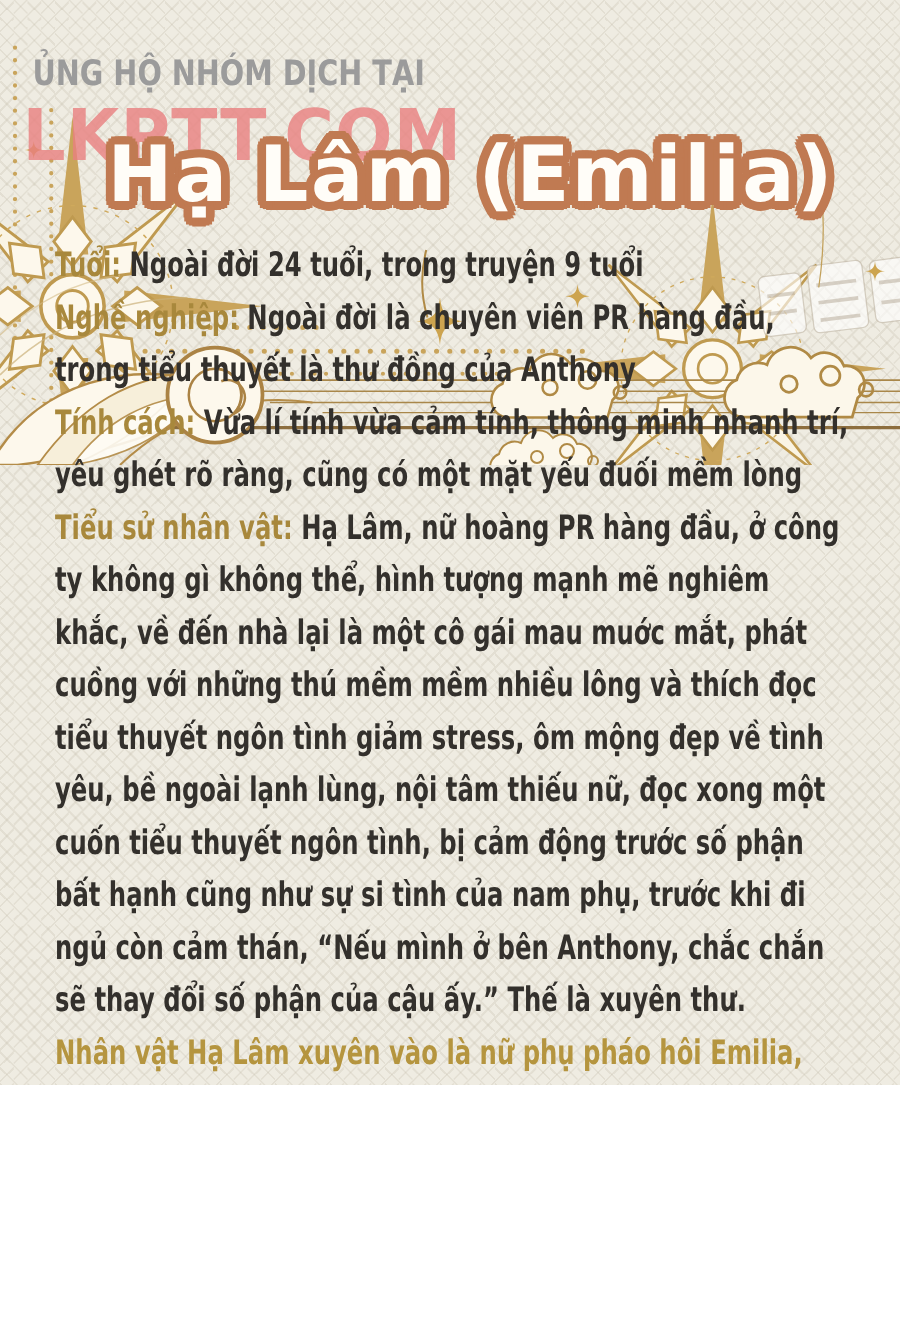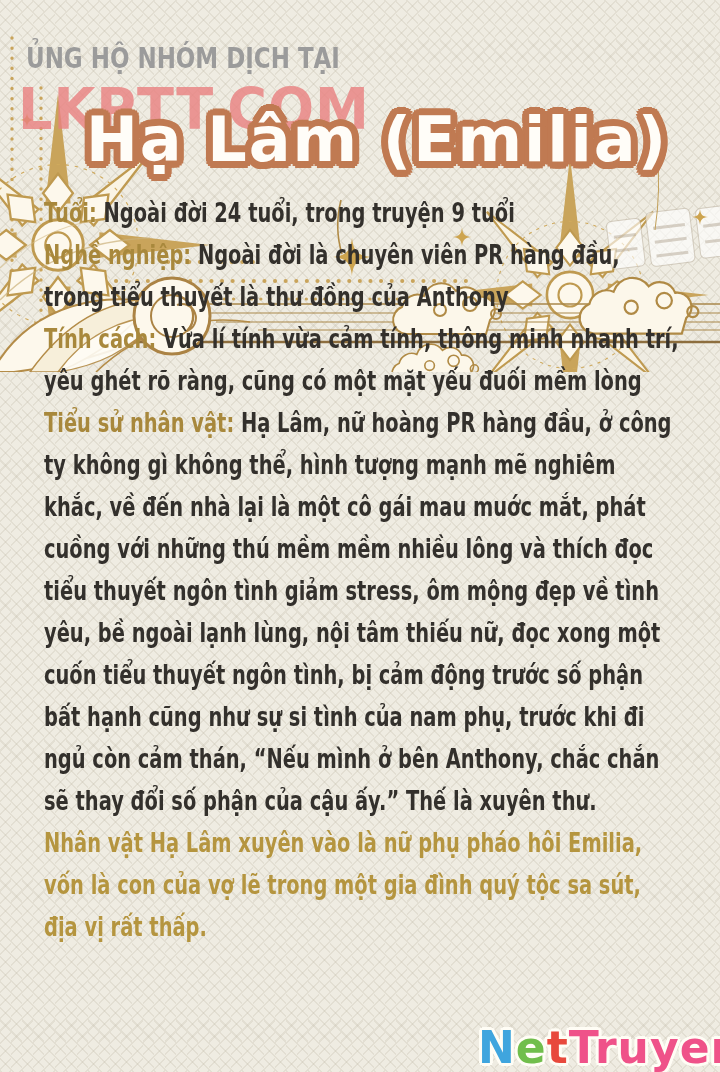--- a/index.html
+++ b/index.html
@@ -1,17 +1,17 @@
 <!DOCTYPE html>
 <html><head>
 <meta charset="utf-8">
 <style>
   html,body{margin:0;padding:0;}
   .page{
-    position:relative;width:720px;height:1072px;overflow:hidden;
+    position:relative;width:720px;height:868px;overflow:hidden;
     background-color:#efece2;
     background-image:
       repeating-linear-gradient(45deg, rgba(198,191,174,.30) 0 1.5px, transparent 1.5px 9px),
       repeating-linear-gradient(-45deg, rgba(198,191,174,.30) 0 1.5px, transparent 1.5px 9px);
     background-size:22px 100%,22px 100%;
     background-position:0 0,11px 0;
     font-family:"DejaVu Sans","Liberation Sans",sans-serif;
   }
   .deco{position:absolute;left:0;top:700;width:720px;height:372px;z-index:1;}
   .wm-gray{

